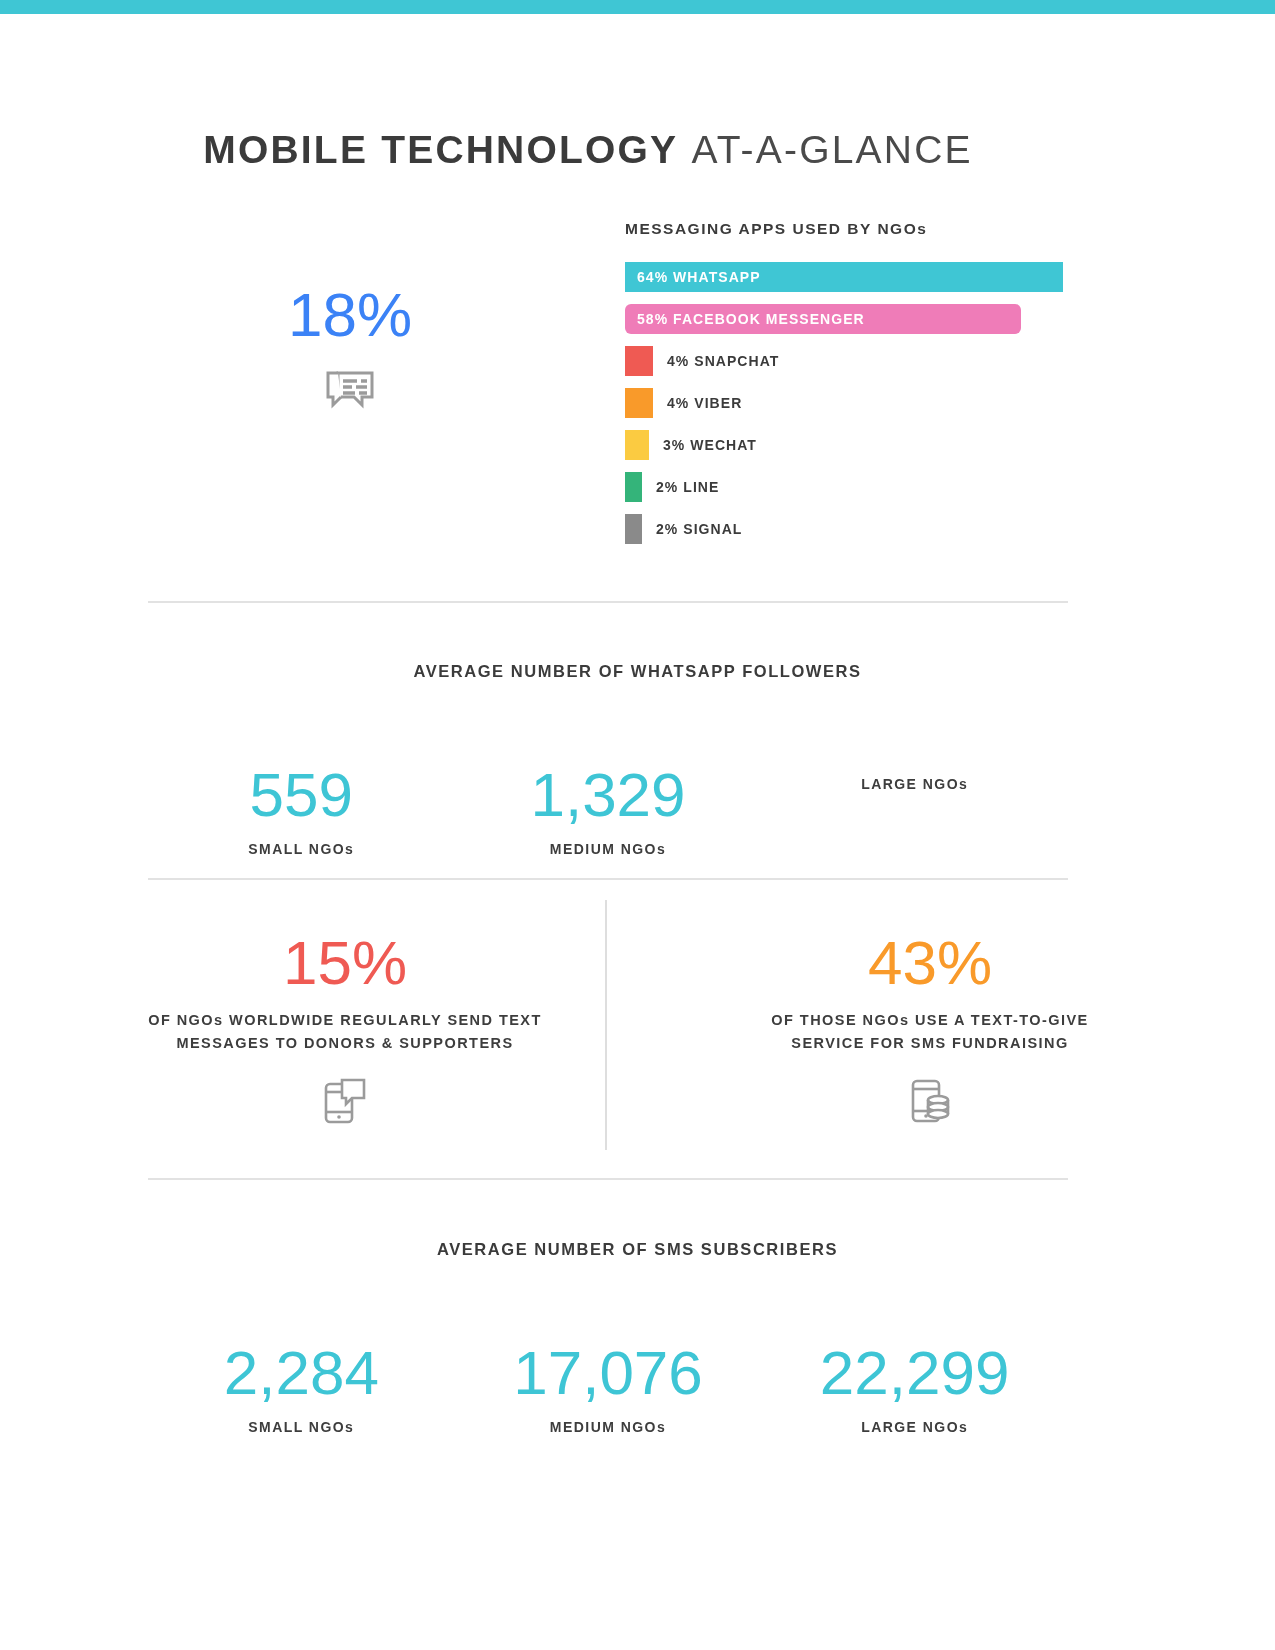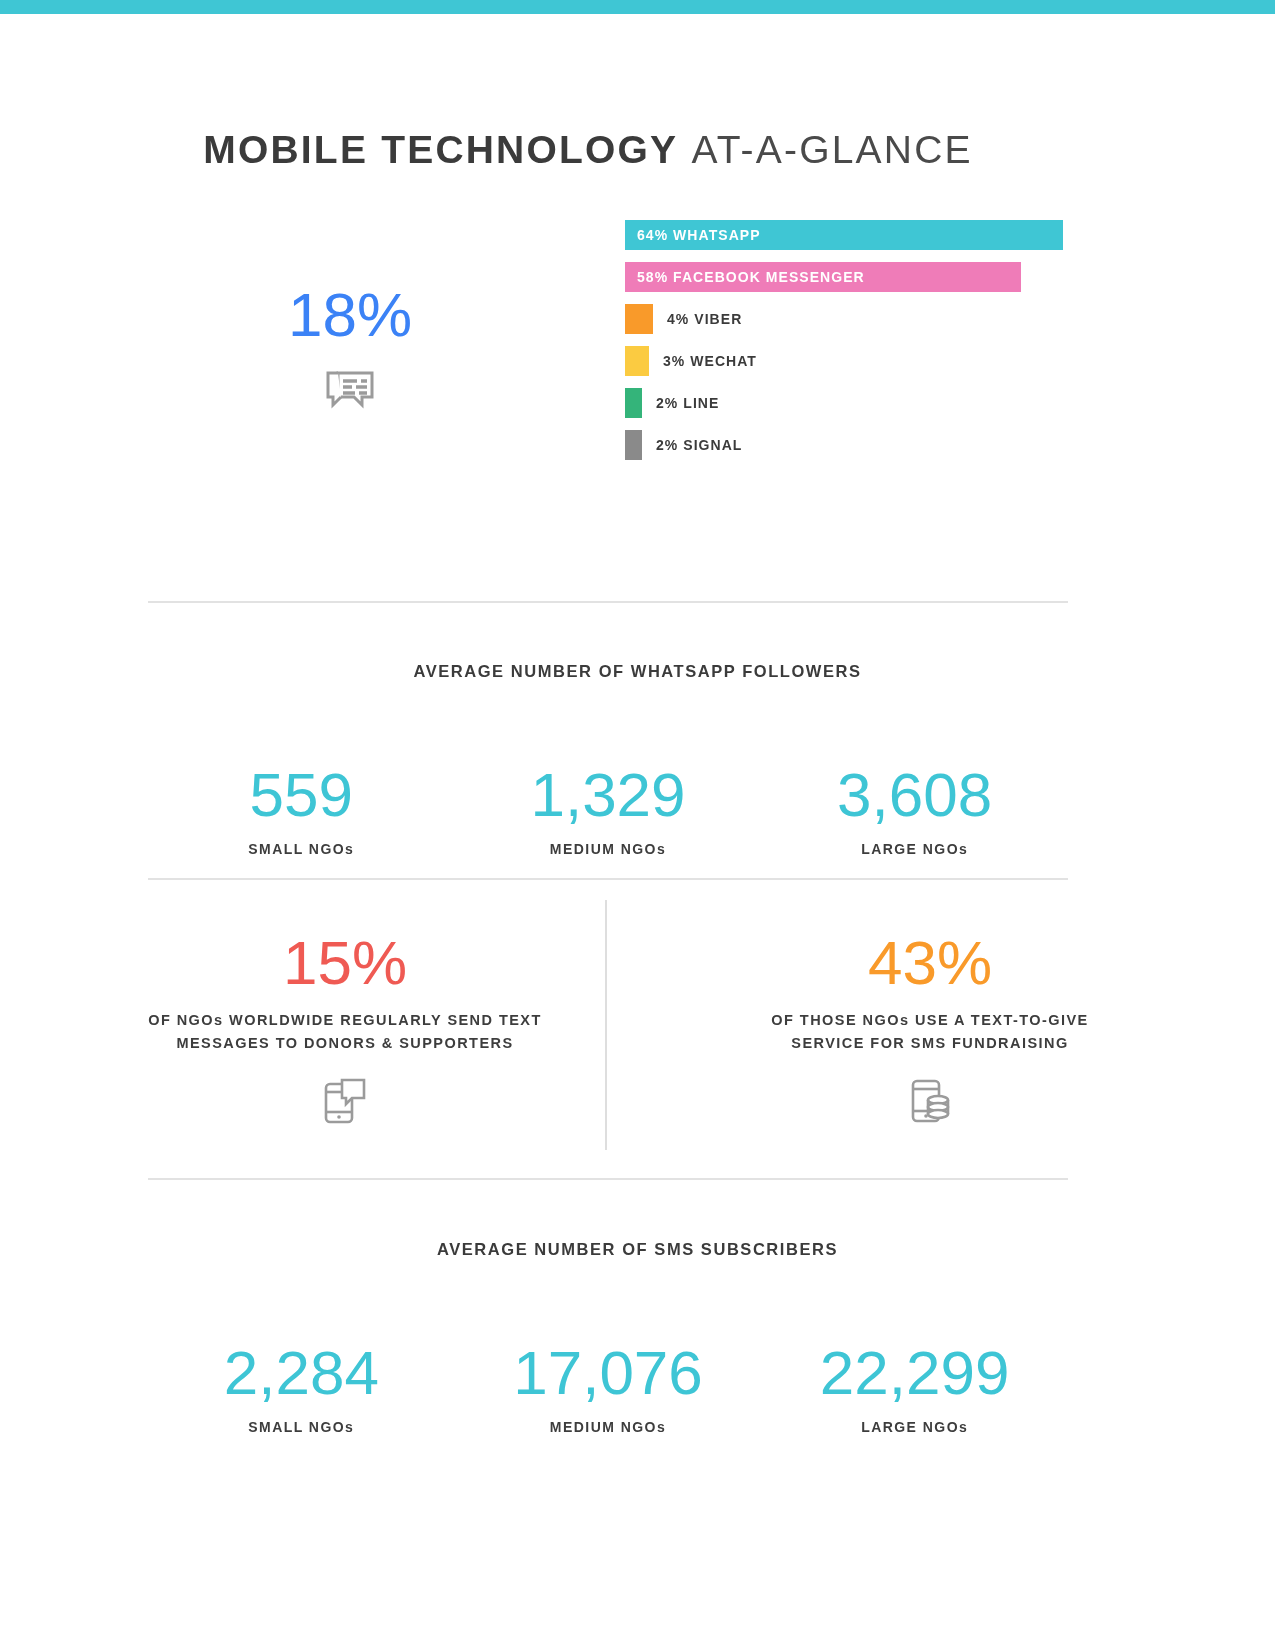--- a/index.html
+++ b/index.html
@@ -216,32 +216,37 @@
         <line x1="37" y1="12" x2="43" y2="12" stroke-width="3.5"></line>
         <line x1="19" y1="18" x2="28" y2="18" stroke-width="3.5"></line>
         <line x1="32" y1="18" x2="43" y2="18" stroke-width="3.5"></line>
         <line x1="19" y1="24" x2="31" y2="24" stroke-width="3.5"></line>
         <line x1="35" y1="24" x2="43" y2="24" stroke-width="3.5"></line>
       </svg>
     </div>
   </div>
 
   <div class="apps-panel">
+    <div class="apps-title">MESSAGING APPS USED BY NGOs</div>
     <div id="bars">
         <div class="bar-row">
           <div class="bar" style="width: 438px; background: rgb(63, 198, 212);">
             <span class="bar-inside-label">64% WHATSAPP</span>
           </div>
         </div>
         <div class="bar-row">
-          <div class="bar" style="width: 396px; background: rgb(239, 124, 184);">
+          <div class="bar" style="width: 396px; background: rgb(239, 124, 184); border-radius: 6px;">
             <span class="bar-inside-label">58% FACEBOOK MESSENGER</span>
           </div>
         </div>
         <div class="bar-row">
+          <div class="bar" style="width: 28px; background: rgb(239, 90, 83);"></div>
+          <span class="bar-outside-label">4% SNAPCHAT</span>
+        </div>
+        <div class="bar-row">
           <div class="bar" style="width: 28px; background: rgb(249, 154, 42);"></div>
           <span class="bar-outside-label">4% VIBER</span>
         </div>
         <div class="bar-row">
           <div class="bar" style="width: 24px; background: rgb(251, 203, 65);"></div>
           <span class="bar-outside-label">3% WECHAT</span>
         </div>
         <div class="bar-row">
           <div class="bar" style="width: 17px; background: rgb(52, 180, 122);"></div>
           <span class="bar-outside-label">2% LINE</span>
@@ -259,21 +264,20 @@
   <div class="triple" style="top:720px;">
     <div class="cell">
       <div class="bignum-teal">559</div>
       <div class="cell-label">SMALL NGOs</div>
     </div>
     <div class="cell">
       <div class="bignum-teal">1,329</div>
       <div class="cell-label">MEDIUM NGOs</div>
     </div>
     <div class="cell">
-      <div class="bignum-teal">3,608</div>
       <div class="cell-label">LARGE NGOs</div>
     </div>
   </div>
 
   <div class="hrule" style="top:878px;"></div>
 
   <div class="vdivider"></div>
 
   <div class="halfblock left">
     <div class="bignum-red">15%</div>

